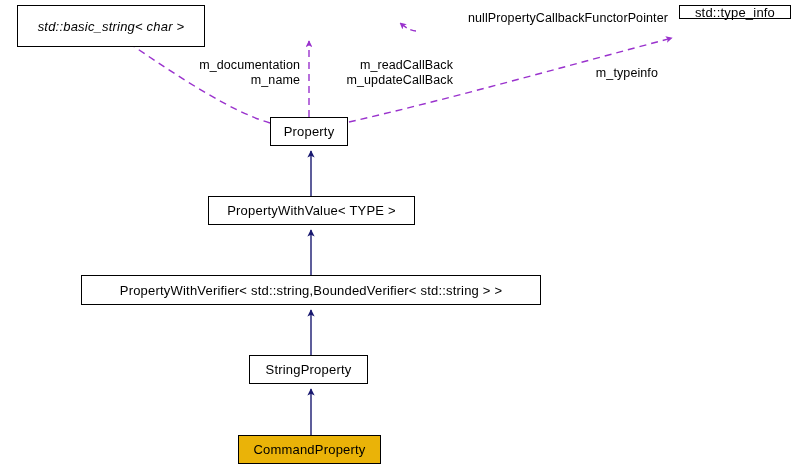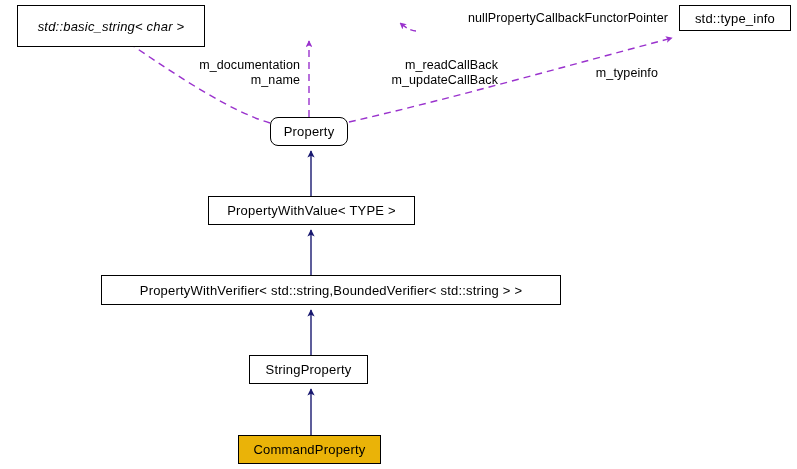--- a/index.html
+++ b/index.html
@@ -101,38 +101,38 @@
 
     <g>
       <path d="M 311 435 L 311 389" fill="none" stroke="#191970" stroke-width="1.4" marker-end="url(#arrow-navy)"></path>
     </g>
 
   </svg>
 
   <div class="node" style="left:17px; top:5px; width:188px; height:42px;font-style:italic;">std::basic_string&lt; char &gt;</div>
 
 
-  <div class="node" style="left:679px; top:5px; width:112px; height:26px;">std::type_info</div>
+  <div class="node" style="left:679px; top:5px; width:112px; height:14px;">std::type_info</div>
 
-  <div class="node" style="left:270px; top:117px; width:78px; height:29px;border-radius:8px;">Property</div>
+  <div class="node" style="left:270px; top:117px; width:78px; height:29px;">Property</div>
 
   <div class="node" style="left:208px; top:196px; width:207px; height:29px;">PropertyWithValue&lt; TYPE &gt;</div>
 
-  <div class="node" style="left:81px; top:275px; width:460px; height:30px;margin-left:20px;">PropertyWithVerifier&lt; std::string,BoundedVerifier&lt; std::string &gt; &gt;</div>
+  <div class="node" style="left:81px; top:275px; width:460px; height:30px;">PropertyWithVerifier&lt; std::string,BoundedVerifier&lt; std::string &gt; &gt;</div>
 
   <div class="node" style="left:249px; top:355px; width:119px; height:29px;">StringProperty</div>
 
   <div class="node highlight" style="left:238px; top:435px; width:143px; height:29px;">CommandProperty</div>
 
   <div class="edge-label align-right" style="left:182px; top:58px; width:118px;">
     <div>m_documentation</div>
     <div>m_name</div>
   </div>
 
-  <div class="edge-label align-left" style="left:313px; top:58px; width:140px;margin-left:45px;">
+  <div class="edge-label align-left" style="left:313px; top:58px; width:140px;">
     <div>m_readCallBack</div>
     <div>m_updateCallBack</div>
   </div>
 
   <div class="edge-label align-left" style="left:418px; top:11px; width:250px;">
     <div>nullPropertyCallbackFunctorPointer</div>
   </div>
 
   <div class="edge-label align-left" style="left:568px; top:66px; width:90px;">
     <div>m_typeinfo</div>

